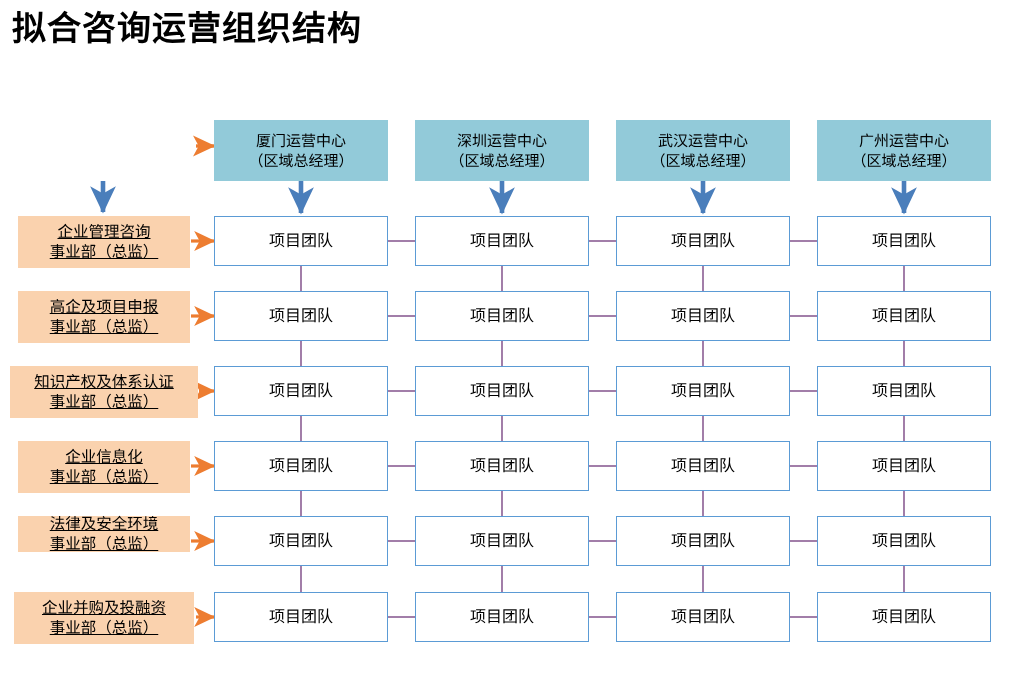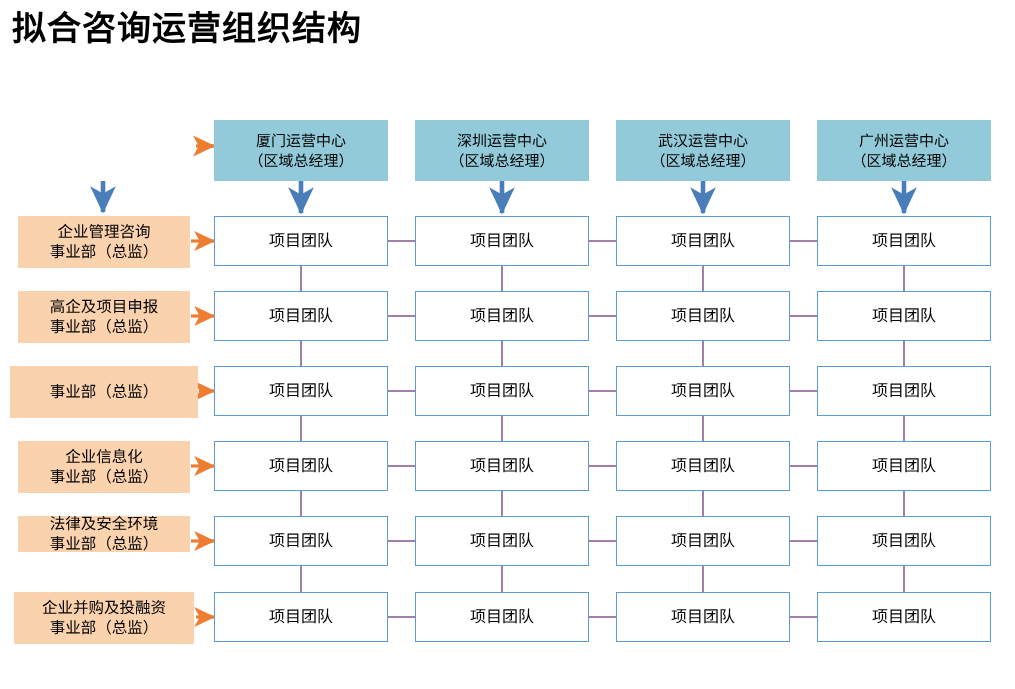--- a/index.html
+++ b/index.html
@@ -81,20 +81,21 @@
     line-height: 1.30;
   }
   .center-box .ln { white-space: nowrap; }
 
   
   .dept-box {
     background: #FAD2AE;
     color: #000000;
     font-size: 15.5px;
     line-height: 1.32;
+    text-decoration: underline;
   }
   .dept-box .ln { white-space: nowrap; }
 
   
   .team-box {
     background: #ffffff;
     border: 1.3px solid #5B9BD5;
     color: #000000;
     font-size: 16px;
     line-height: 1.2;
@@ -207,20 +208,21 @@
 
   <div class="node dept-box" style="left:18px; top:216px; width:172px; height:52px;">
     <span class="ln">企业管理咨询</span>
     <span class="ln">事业部（总监）</span>
   </div>
   <div class="node dept-box" style="left:18px; top:291px; width:172px; height:52px;">
     <span class="ln">高企及项目申报</span>
     <span class="ln">事业部（总监）</span>
   </div>
   <div class="node dept-box" style="left:10px; top:366px; width:188px; height:52px;">
+    <span class="ln">知识产权及体系认证</span>
     <span class="ln">事业部（总监）</span>
   </div>
   <div class="node dept-box" style="left:18px; top:441px; width:172px; height:52px;">
     <span class="ln">企业信息化</span>
     <span class="ln">事业部（总监）</span>
   </div>
   <div class="node dept-box" style="left:18px; top:516px; width:172px; height:36px;">
     <span class="ln">法律及安全环境</span>
     <span class="ln">事业部（总监）</span>
   </div>

